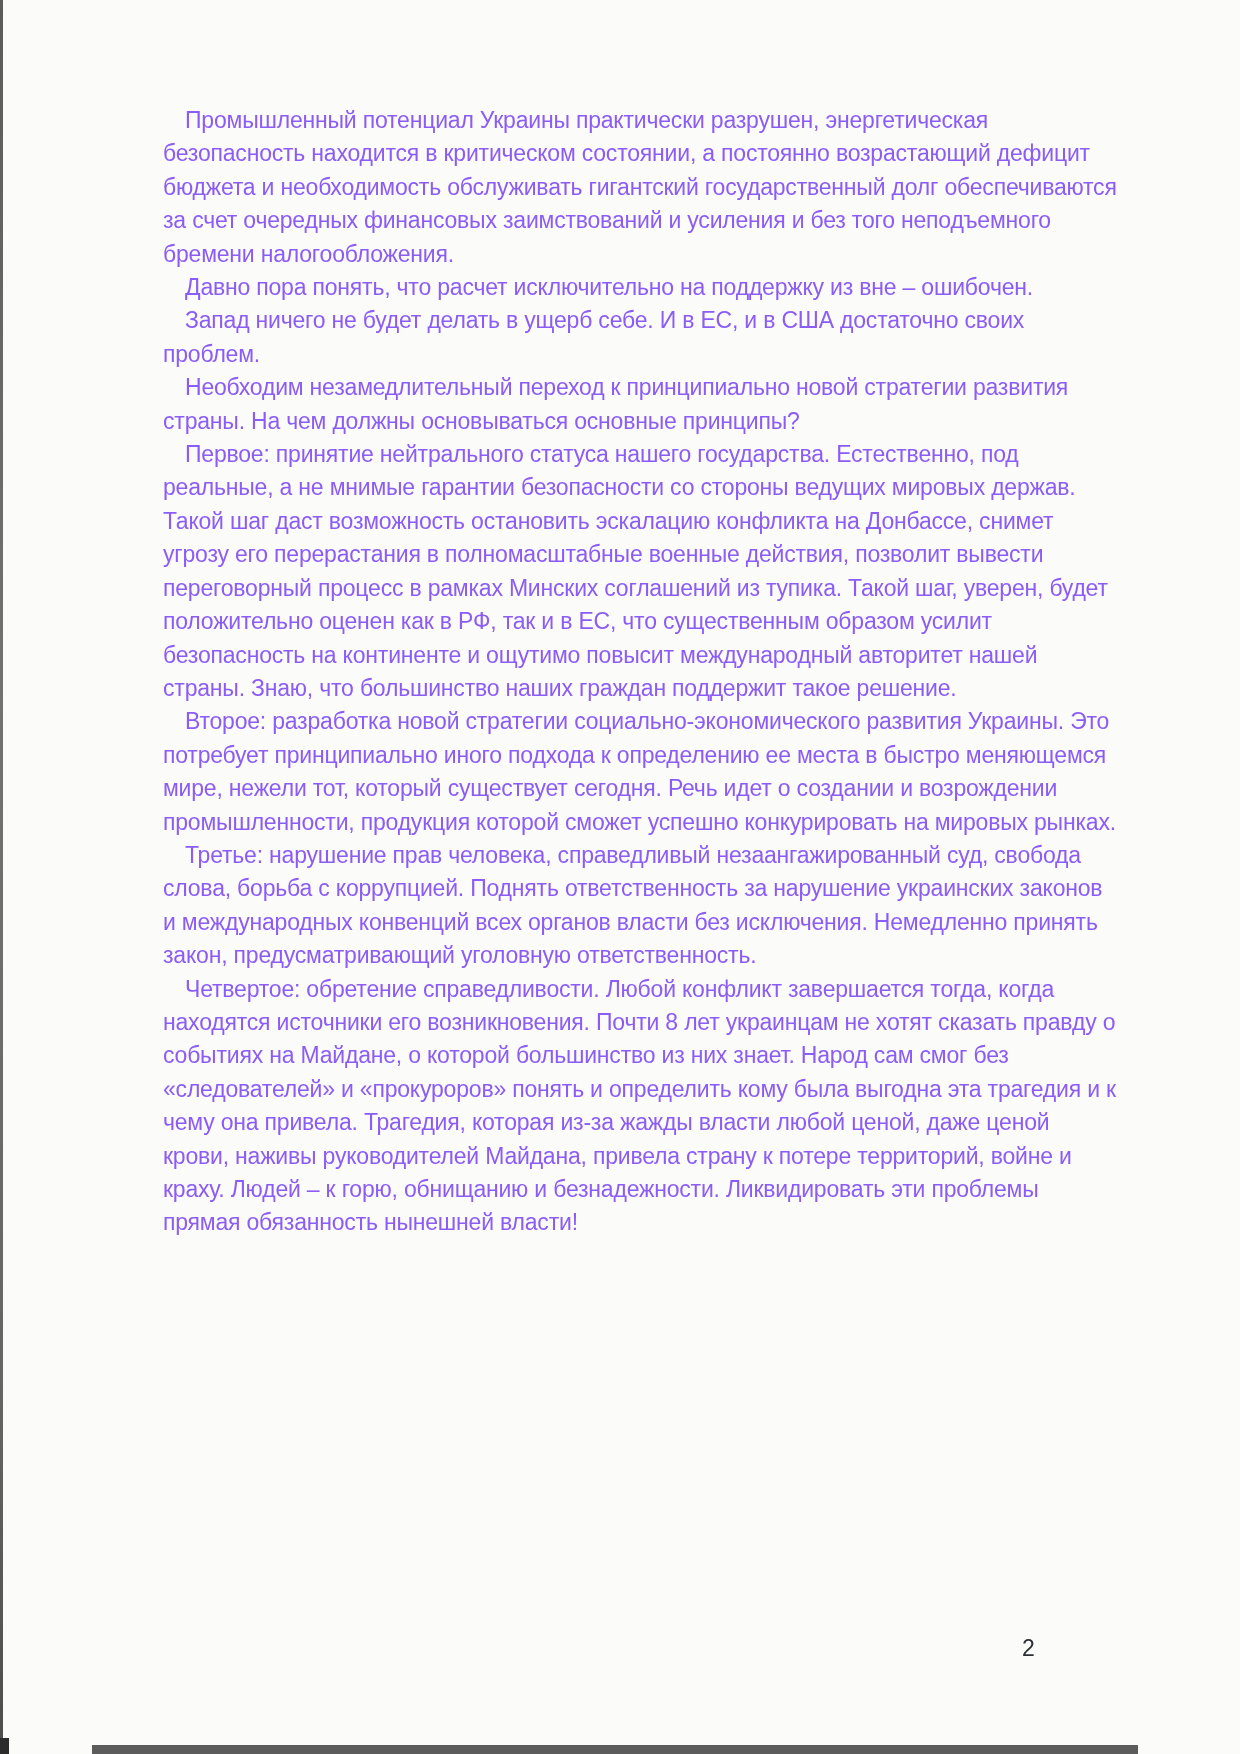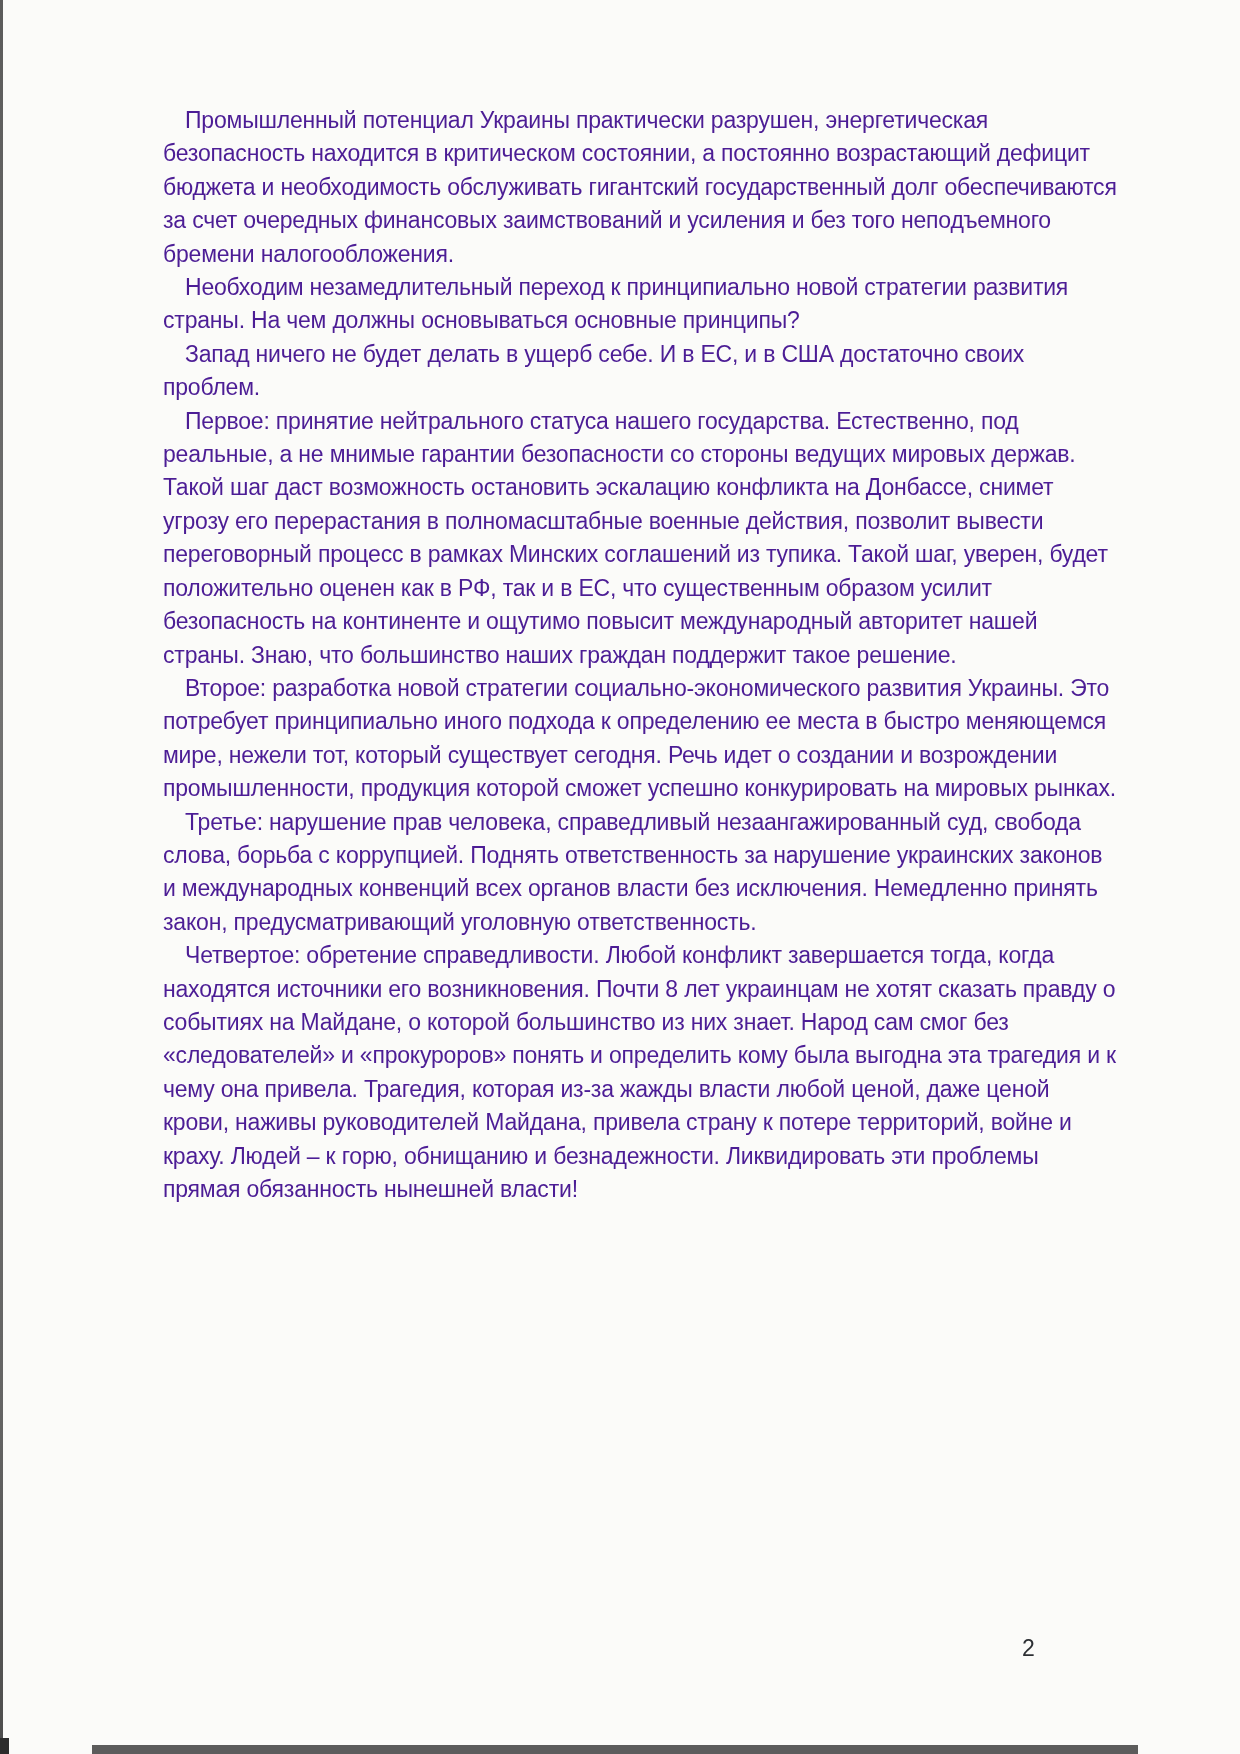--- a/index.html
+++ b/index.html
@@ -40,21 +40,21 @@
     height: 9px;
     background: #343434;
     opacity: 0.8;
   }
   
   .text-block {
     position: absolute;
     left: 163px;
     top: 104px;
     width: 956px;
-    color: #4c1d95;
+    color: #8b5cf6;
     font-size: 23px;
     line-height: 33.4px;
     letter-spacing: -0.2px;
     text-align: left;
   }
   .text-block p {
     margin: 0;
     padding: 0;
     text-indent: 22px;
   }
@@ -71,22 +71,23 @@
 <body>
 
 <div class="page">
 
   <div class="scan-edge-left"></div>
   <div class="scan-corner-nub"></div>
   <div class="scan-edge-bottom"></div>
 
   <main class="text-block">
     <p>Промышленный потенциал Украины практически разрушен, энергетическая безопасность находится в критическом состоянии, а постоянно возрастающий дефицит бюджета и необходимость обслуживать гигантский государственный долг обеспечиваются за счет очередных финансовых заимствований и усиления и без того неподъемного бремени налогообложения.</p>
+    <p>Давно пора понять, что расчет исключительно на поддержку из вне – ошибочен.</p>
+    <p>Запад ничего не будет делать в ущерб себе. И в ЕС, и в США достаточно своих проблем.</p>
     <p>Необходим незамедлительный переход к принципиально новой стратегии развития страны. На чем должны основываться основные принципы?</p>
-    <p>Запад ничего не будет делать в ущерб себе. И в ЕС, и в США достаточно своих проблем.</p>
     <p>Первое: принятие нейтрального статуса нашего государства. Естественно, под реальные, а не мнимые гарантии безопасности со стороны ведущих мировых держав. Такой шаг даст возможность остановить эскалацию конфликта на Донбассе, снимет угрозу его перерастания в полномасштабные военные действия, позволит вывести переговорный процесс в рамках Минских соглашений из тупика. Такой шаг, уверен, будет положительно оценен как в РФ, так и в ЕС, что существенным образом усилит безопасность на континенте и ощутимо повысит международный авторитет нашей страны. Знаю, что большинство наших граждан поддержит такое решение.</p>
     <p>Второе: разработка новой стратегии социально-экономического развития Украины. Это потребует принципиально иного подхода к определению ее места в быстро меняющемся мире, нежели тот, который существует сегодня. Речь идет о создании и возрождении промышленности, продукция которой сможет успешно конкурировать на мировых рынках.</p>
     <p>Третье: нарушение прав человека, справедливый незаангажированный суд, свобода слова, борьба с коррупцией. Поднять ответственность за нарушение украинских законов и международных конвенций всех органов власти без исключения. Немедленно принять закон, предусматривающий уголовную ответственность.</p>
     <p>Четвертое: обретение справедливости. Любой конфликт завершается тогда, когда находятся источники его возникновения. Почти 8 лет украинцам не хотят сказать правду о событиях на Майдане, о которой большинство из них знает. Народ сам смог без «следователей» и «прокуроров» понять и определить кому была выгодна эта трагедия и к чему она привела. Трагедия, которая из-за жажды власти любой ценой, даже ценой крови, наживы руководителей Майдана, привела страну к потере территорий, войне и краху. Людей – к горю, обнищанию и безнадежности. Ликвидировать эти проблемы прямая обязанность нынешней власти!</p>
   </main>
 
   <div class="page-number">2</div>
 
 </div>
 

